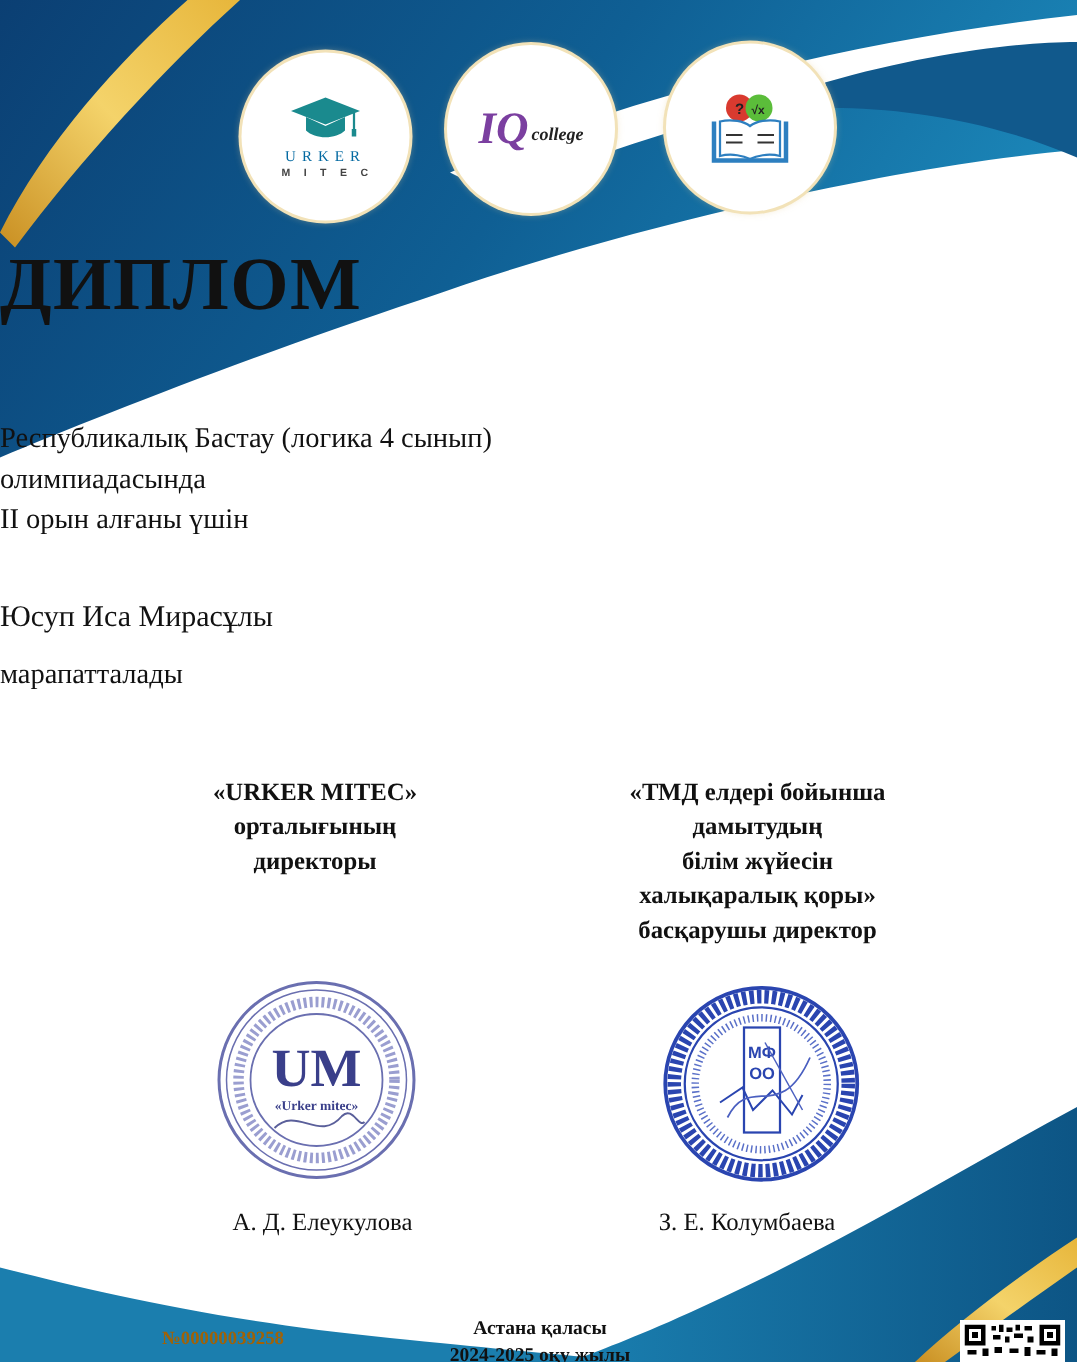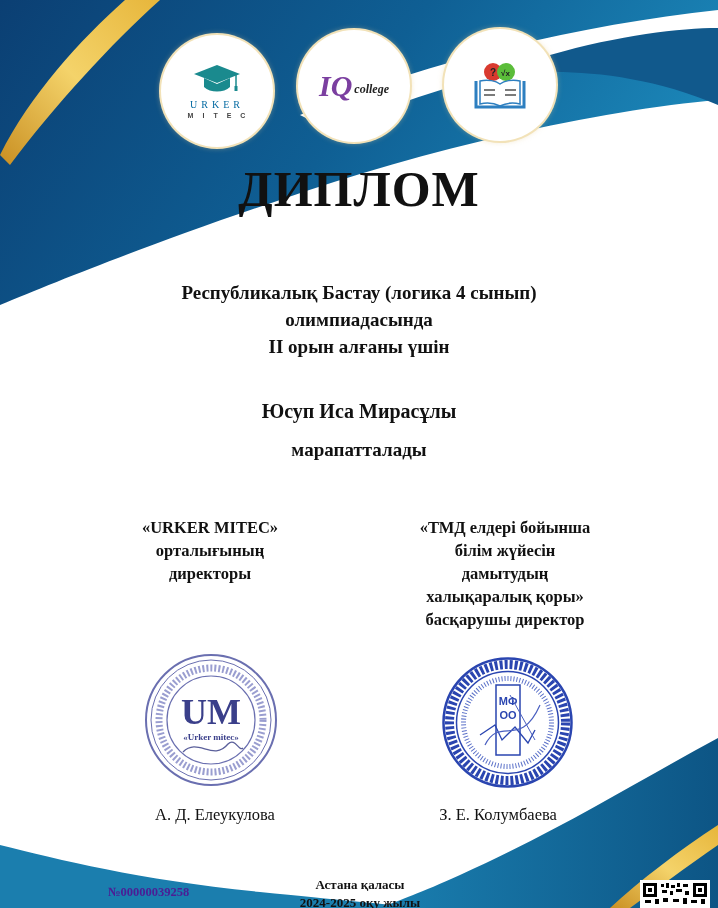--- a/index.html
+++ b/index.html
@@ -8,33 +8,33 @@
   .bg { position:absolute; left:0; top:0; width:718px; height:908px; z-index:0; }
   .layer { position:absolute; z-index:2; }
   .logo { position:absolute; width:112px; height:112px; border-radius:50%; background:#fff;
           box-shadow:0 0 0 2px #f2e2b8, 0 0 6px rgba(230,205,150,0.7); z-index:3;
           display:flex; flex-direction:column; align-items:center; justify-content:center; }
   .logo1 { left:161px; top:35px; }
   .logo2 { left:298px; top:30px; }
   .logo3 { left:444px; top:29px; }
   .urker-text { font-family:"Liberation Serif",serif; font-size:10px; letter-spacing:4px; color:#0369a1; margin-top:4px; }
   .mitec-text { font-family:"Liberation Sans",sans-serif; font-size:7px; letter-spacing:9px; color:#444; font-weight:bold; margin-top:2px; padding-left:8px; }
-  .title { left:0; width:718px; top:160px; text-align:center; font-size:50px; font-weight:bold; letter-spacing:1px; }
-  .center-text { left:0; width:718px; text-align:center; font-weight:bold; font-size:19px; line-height:27px; }
+  .title { left:0; width:718px; top:160px; font-size:50px; font-weight:bold; letter-spacing:1px; }
+  .center-text { left:0; width:718px; text-align:left; font-weight:normal; font-size:19px; line-height:27px; }
   .subject { top:279px; }
   .name { top:398px; font-size:20px; }
   .awarded { top:436px; }
   .sig-text { font-weight:bold; font-size:16.5px; line-height:23px; text-align:center; }
   .sig-left { left:110px; width:200px; top:516px; }
   .sig-right { left:385px; width:240px; top:516px; }
   .signer { font-weight:normal; font-size:16.5px; text-align:center; }
   .signer-left { left:120px; width:190px; top:805px; }
   .signer-right { left:398px; width:200px; top:805px;text-align:center; }
   .seal { position:absolute; border-radius:50%; z-index:2; }
-  .number { left:108px; top:885px; font-weight:bold; font-size:12.5px; color:#4c1d95; }
+  .number { left:108px; top:885px; font-weight:bold; font-size:12.5px; color:#a16207; }
   .city { left:280px; width:160px; top:876px; text-align:center; font-weight:bold; font-size:13px; line-height:18px; }
   .qr { position:absolute; left:640px; top:880px; width:70px; height:28px; background:#fff; z-index:3; padding:3px; box-sizing:border-box; }
 </style>
 </head>
 <body>
 
 <svg class="bg" viewBox="0 0 718 908" xmlns="http://www.w3.org/2000/svg">
   <defs>
     <linearGradient id="topBlue" x1="0" y1="0" x2="1" y2="0.3">
       <stop offset="0" stop-color="#0b3f73"></stop>
@@ -112,22 +112,22 @@
 <div class="layer center-text name">Юсуп Иса Мирасұлы</div>
 <div class="layer center-text awarded">марапатталады</div>
 
 <div class="layer sig-text sig-left">
   <div>«URKER MITEC»</div>
   <div>орталығының</div>
   <div>директоры</div>
 </div>
 <div class="layer sig-text sig-right">
   <div>«ТМД елдері бойынша</div>
+  <div>дамытудың</div>
   <div>білім жүйесін</div>
-  <div>дамытудың</div>
   <div>халықаралық қоры»</div>
   <div>басқарушы директор</div>
 </div>
 
 <div class="seal" style="left:143px;top:652px;width:136px;height:136px;">
   <svg width="136" height="136" viewBox="0 0 136 136">
     <circle cx="68" cy="68" r="65" fill="none" stroke="#6a6fb0" stroke-width="2"></circle>
     <circle cx="68" cy="68" r="60" fill="none" stroke="#6a6fb0" stroke-width="1"></circle>
     <circle cx="68" cy="68" r="44" fill="none" stroke="#6a6fb0" stroke-width="1.2"></circle>
     <circle cx="68" cy="68" r="52" fill="none" stroke="#9a9ed0" stroke-width="7" stroke-dasharray="2 2"></circle>

